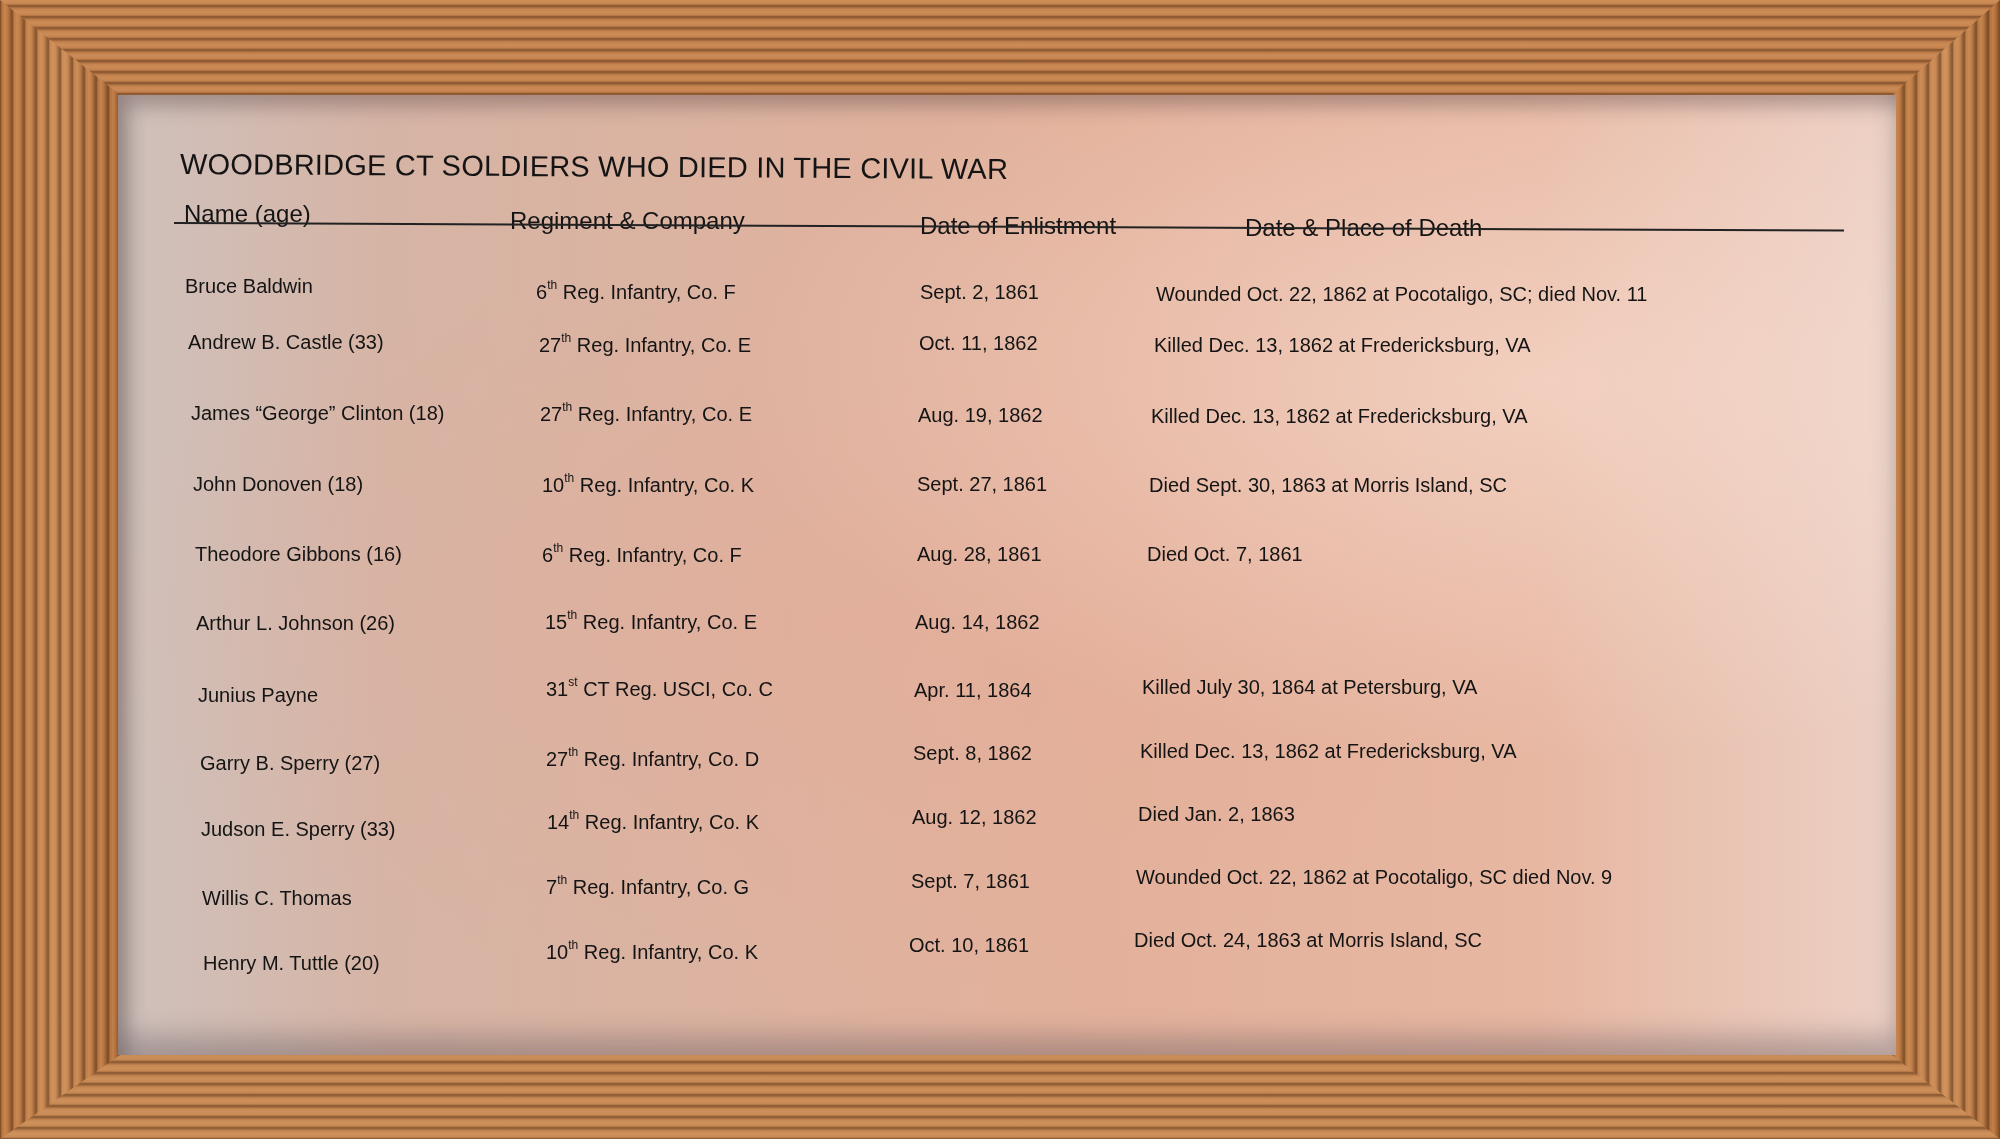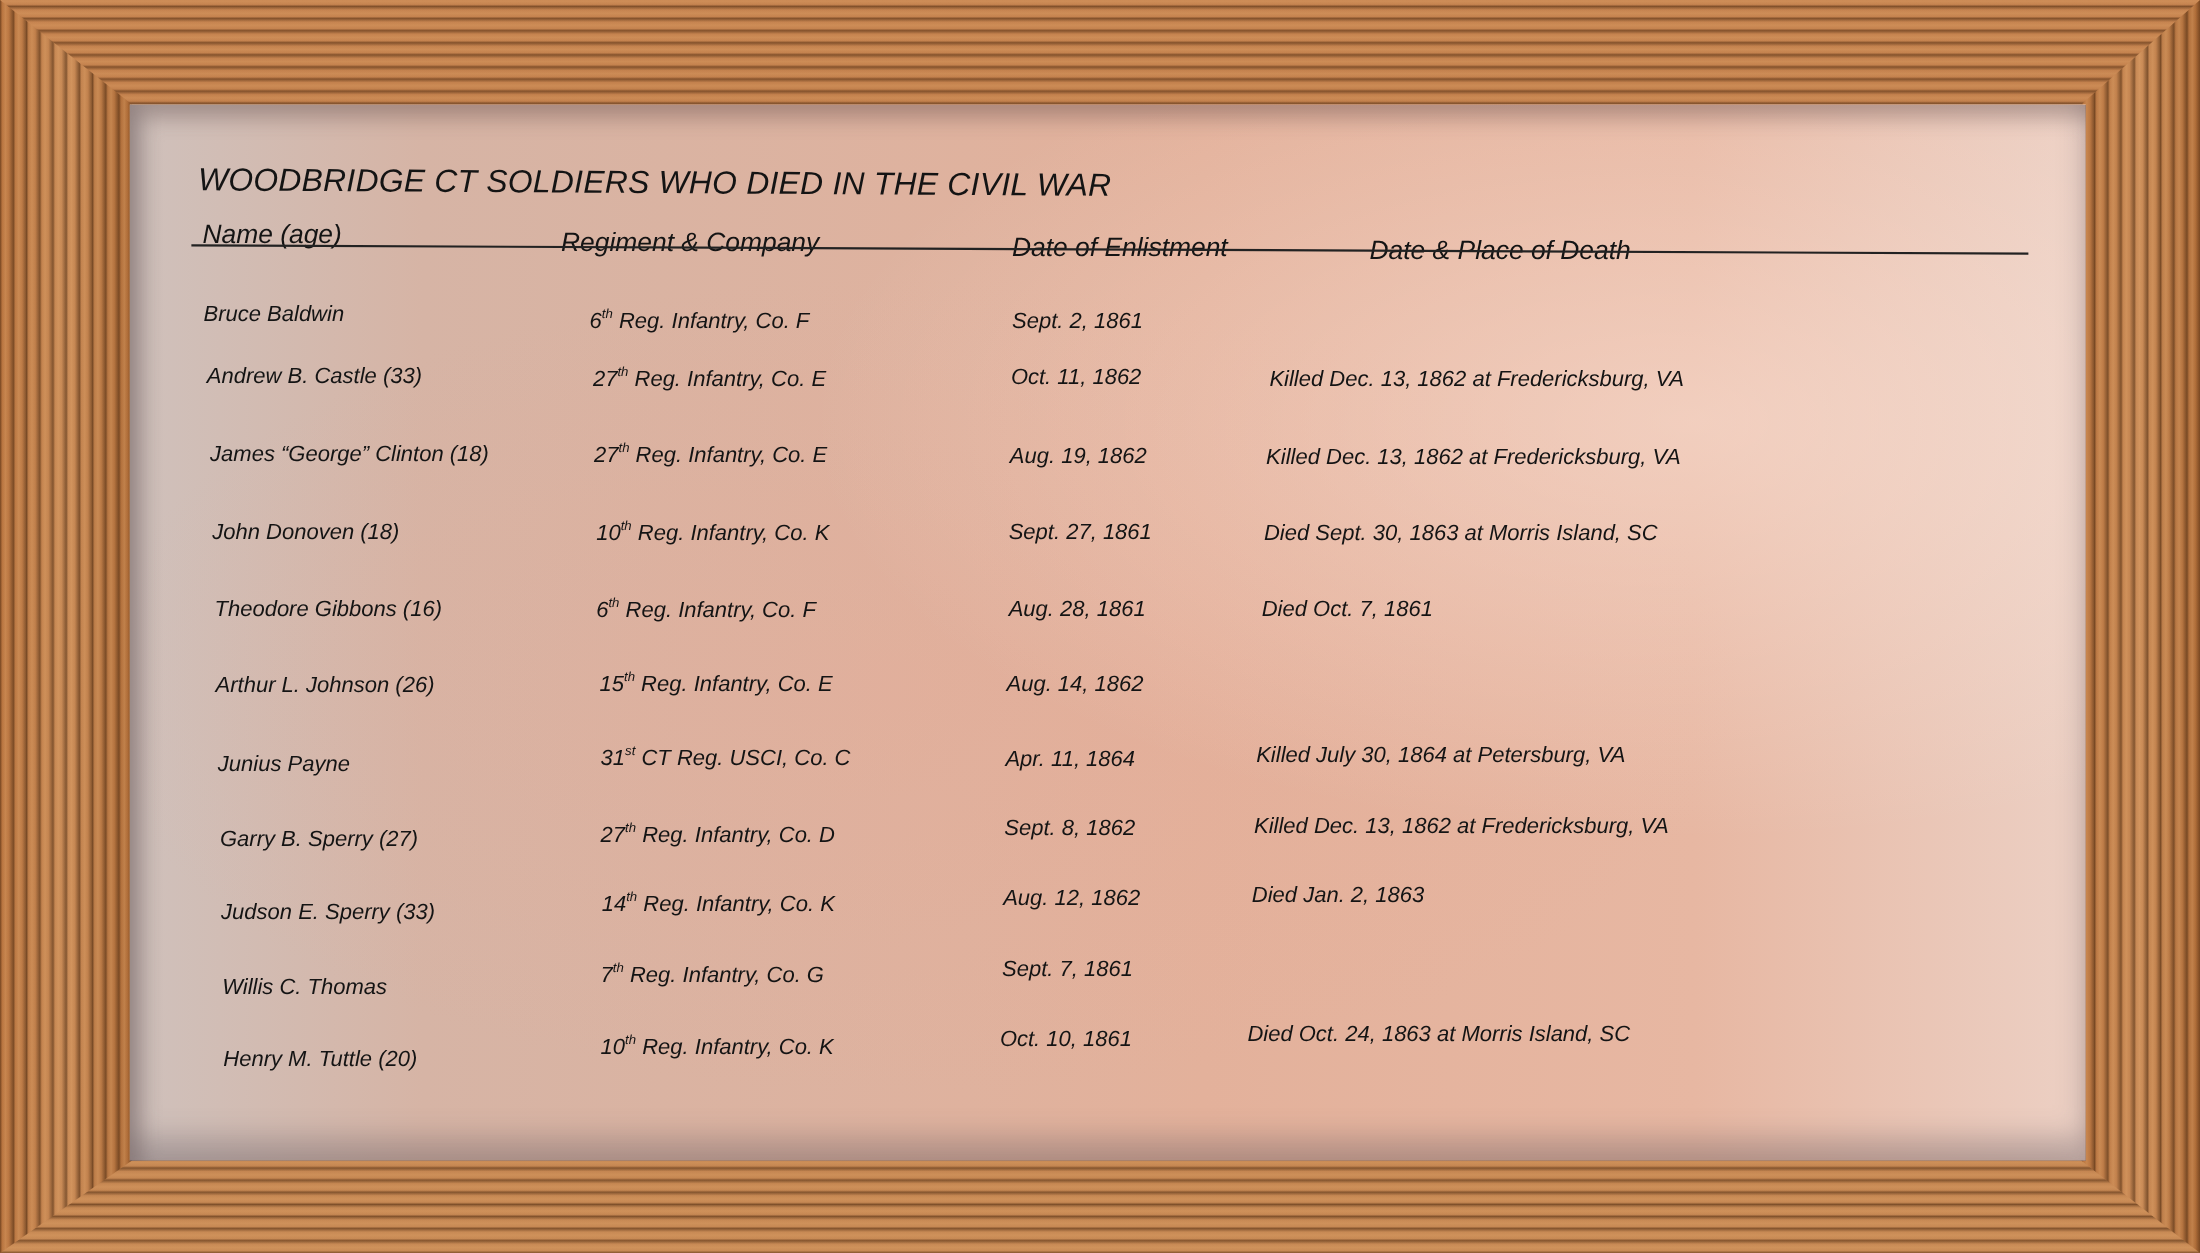--- a/index.html
+++ b/index.html
@@ -19,21 +19,21 @@
   .frame-left { left:0; clip-path: polygon(0 0, 100% 95px, 100% 1055px, 0 100%); }
   .frame-right { right:0; width:108px; clip-path: polygon(0 95px, 100% 0, 100% 100%, 0 1055px); }
   .mat {
     position:absolute; left:118px; top:95px; width:1778px; height:960px;
     background:
       radial-gradient(ellipse at 80% 30%, rgba(255,235,225,0.45), rgba(255,235,225,0) 40%),
       radial-gradient(ellipse at 40% 55%, rgba(230,170,150,0.35), rgba(230,170,150,0) 50%),
       linear-gradient(90deg, #cfc1bc 0%, #d6b4a5 15%, #e3b19b 55%, #e7b7a2 80%, #ecd0c4 100%);
     box-shadow: inset 10px 12px 18px rgba(80,60,60,0.35), inset 0 -20px 25px rgba(90,80,90,0.35);
   }
-  .doc { position:absolute; left:0; top:0; width:100%; height:100%; font-family:"Liberation Sans", sans-serif; color:#141414;font-style:italic; }
+  .doc { position:absolute; left:0; top:0; width:100%; height:100%; font-family:"Liberation Sans", sans-serif; color:#141414; }
   .title { position:absolute; left:62px; top:53px; font-size:29px; letter-spacing:0.2px; transform:rotate(0.35deg); transform-origin:left; }
   .hdr { position:absolute; font-size:24px; }
   .rule { position:absolute; left:56px; top:127px; width:1670px; height:1.5px; background:#222; transform:rotate(0.26deg); transform-origin:left; }
   .row { position:absolute; left:0; width:100%; height:40px; font-size:20px; }
   .cell { position:absolute; white-space:nowrap; }
   .cell sup { font-size:12px; vertical-align:top; position:relative; top:-3px; }
 </style>
 </head>
 <body>
 
@@ -49,20 +49,21 @@
     <div class="hdr" style="left:392px;top:112px;">Regiment &amp; Company</div>
     <div class="hdr" style="left:802px;top:117px;">Date of Enlistment</div>
     <div class="hdr" style="left:1127px;top:119px;">Date &amp; Place of Death</div>
     <div class="rule"></div>
 
     <div id="rows">
         <div class="row" style="top: 160px; margin-top: 20px;">
           <span class="cell" style="left:67px;top:0px">Bruce Baldwin</span>
           <span class="cell" style="left:418px;top:6px"><span>6</span><sup>th</sup><span> Reg. Infantry, Co. F</span></span>
           <span class="cell" style="left:802px;top:6px">Sept. 2, 1861</span>
+          <span class="cell" style="left:1038px;top:8px">Wounded Oct. 22, 1862 at Pocotaligo, SC; died Nov. 11</span>
         </div>
         <div class="row" style="top: 233px;">
           <span class="cell" style="left:70px;top:3px">Andrew B. Castle (33)</span>
           <span class="cell" style="left:421px;top:6px"><span>27</span><sup>th</sup><span> Reg. Infantry, Co. E</span></span>
           <span class="cell" style="left:801px;top:4px">Oct. 11, 1862</span>
           <span class="cell" style="left:1036px;top:6px">Killed Dec. 13, 1862 at Fredericksburg, VA</span>
         </div>
         <div class="row" style="top: 303px;">
           <span class="cell" style="left:73px;top:4px">James “George” Clinton (18)</span>
           <span class="cell" style="left:422px;top:5px"><span>27</span><sup>th</sup><span> Reg. Infantry, Co. E</span></span>
@@ -101,20 +102,21 @@
         <div class="row" style="top: 713px;">
           <span class="cell" style="left:83px;top:10px">Judson E. Sperry (33)</span>
           <span class="cell" style="left:429px;top:3px"><span>14</span><sup>th</sup><span> Reg. Infantry, Co. K</span></span>
           <span class="cell" style="left:794px;top:-2px">Aug. 12, 1862</span>
           <span class="cell" style="left:1020px;top:-5px">Died Jan. 2, 1863</span>
         </div>
         <div class="row" style="top: 778px;">
           <span class="cell" style="left:84px;top:14px">Willis C. Thomas</span>
           <span class="cell" style="left:428px;top:3px"><span>7</span><sup>th</sup><span> Reg. Infantry, Co. G</span></span>
           <span class="cell" style="left:793px;top:-3px">Sept. 7, 1861</span>
+          <span class="cell" style="left:1018px;top:-7px">Wounded Oct. 22, 1862 at Pocotaligo, SC died Nov. 9</span>
         </div>
         <div class="row" style="top: 843px;">
           <span class="cell" style="left:85px;top:14px">Henry M. Tuttle (20)</span>
           <span class="cell" style="left:428px;top:3px"><span>10</span><sup>th</sup><span> Reg. Infantry, Co. K</span></span>
           <span class="cell" style="left:791px;top:-4px">Oct. 10, 1861</span>
           <span class="cell" style="left:1016px;top:-9px">Died Oct. 24, 1863 at Morris Island, SC</span>
         </div>
       </div>
   </div>
 </div>

